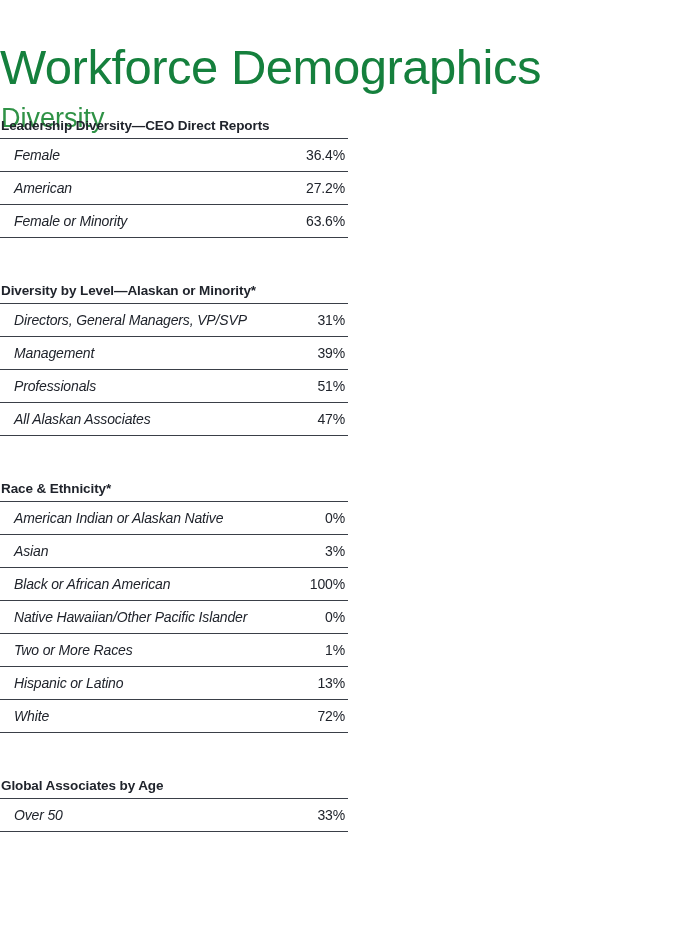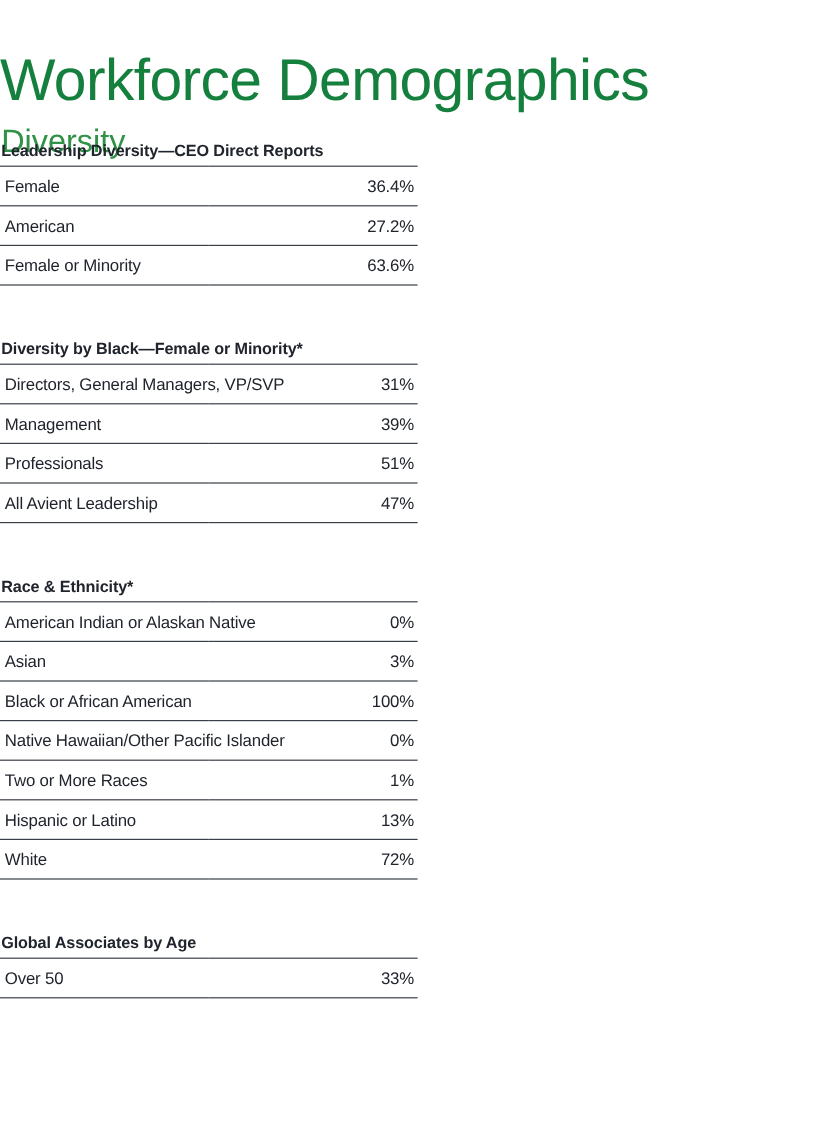--- a/index.html
+++ b/index.html
@@ -76,21 +76,22 @@
     border-bottom: 1px solid #3a3f48;
     font-size: 14px;
     line-height: 18px;
     padding: 0;
     vertical-align: middle;
     letter-spacing: -0.15px;
     white-space: nowrap;
   }
   table.data tr td.label {
     text-align: left;
-    padding-left: 4px;
+    padding-left: 14px;
+    font-style: italic;
   }
   table.data tr td.value {
     text-align: right;
     padding-right: 3px;
     font-weight: normal;
   }
   
   table.data tr + tr td {
     border-top: none;
   }
@@ -120,37 +121,37 @@
           </tr>
           <tr>
             <td class="label">Female or Minority</td>
             <td class="value">63.6%</td>
           </tr>
         </tbody>
       </table>
     </div>
 
     <div class="table-block">
-      <div class="table-caption">Diversity by Black—Female or Minority*</div>
+      <div class="table-caption">Diversity by Level—Alaskan or Minority*</div>
       <table class="data">
         <tbody>
           <tr>
             <td class="label">Directors, General Managers, VP/SVP</td>
             <td class="value">31%</td>
           </tr>
           <tr>
             <td class="label">Management</td>
             <td class="value">39%</td>
           </tr>
           <tr>
             <td class="label">Professionals</td>
             <td class="value">51%</td>
           </tr>
           <tr>
-            <td class="label">All Avient Leadership</td>
+            <td class="label">All Alaskan Associates</td>
             <td class="value">47%</td>
           </tr>
         </tbody>
       </table>
     </div>
 
     <div class="table-block">
       <div class="table-caption">Race &amp; Ethnicity*</div>
       <table class="data">
         <tbody>

